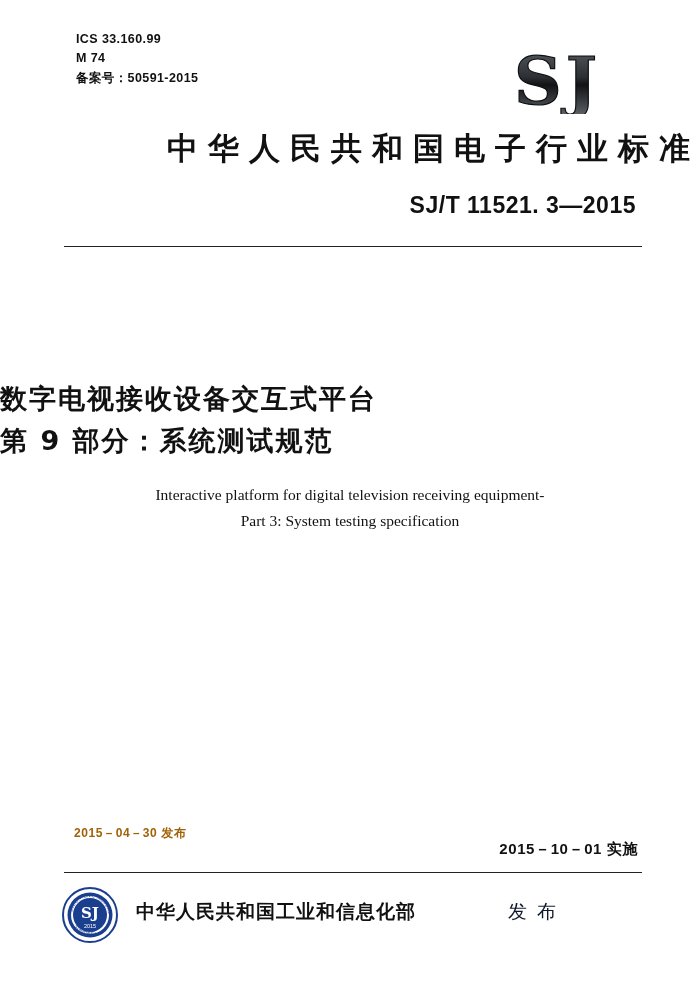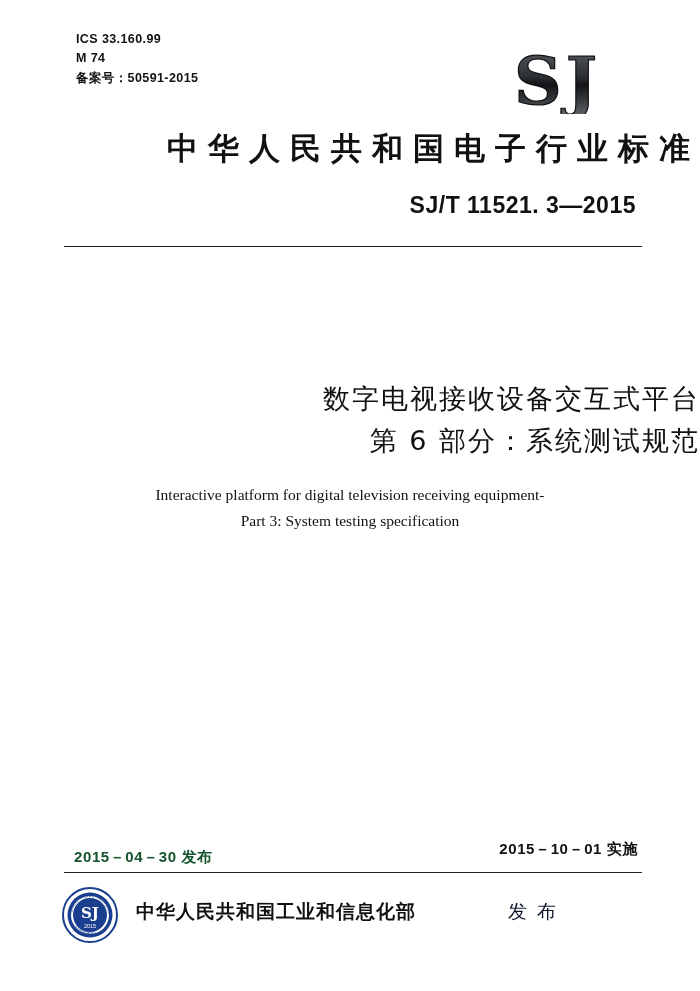--- a/index.html
+++ b/index.html
@@ -86,49 +86,48 @@
     right: 58px;
     bottom: 118px;
     border-top: 1.4px solid #222;
   }
 
   
   .title-cn {
     position: absolute;
     left: 0; right: 0;
     top: 378px;
-    text-align: right;
+    text-align: left;
     font-size: 27px;
-    font-weight: normal;
+    font-weight: bold;
     line-height: 1.55;
     letter-spacing: 2px;
     color: #111;
     font-family: "DejaVu Sans", "Liberation Sans", sans-serif;
-    padding-left: 20px;
   }
   .title-en {
     position: absolute;
     left: 0; right: 0;
     top: 482px;
     text-align: center;
     font-size: 15.5px;
     line-height: 1.65;
     color: #111;
     font-family: "Liberation Serif", serif;
   }
 
   
   .date-issue {
     position: absolute;
     left: 74px;
-    bottom: 124px;
-    font-size: 15px;
+    bottom: 149px;
+    font-size: 12px;
     font-weight: bold;
     letter-spacing: 0.6px;
-    color: #14532d;
+    color: #a16207;
   }
   .date-impl {
     position: absolute;
     right: 62px;
     bottom: 132px;
     font-size: 15px;
     font-weight: bold;
     letter-spacing: 0.6px;
     color: #111;
   }
@@ -195,21 +194,21 @@
 
   <div class="banner">中华人民共和国电子行业标准</div>
 
   <div class="std-no">SJ/T 11521. 3—2015</div>
 
   <div class="rule-top"></div>
   <div class="rule-bottom"></div>
 
   <div class="title-cn">
     <div>数字电视接收设备交互式平台</div>
-    <div>第 6 部分：系统测试规范</div>
+    <div>第 9 部分：系统测试规范</div>
   </div>
   <div class="title-en">
     <div>Interactive platform for digital television receiving equipment-</div>
     <div>Part 3: System testing specification</div>
   </div>
 
   <div class="date-issue">2015－04－30 发布</div>
   <div class="date-impl">2015－10－01 实施</div>
 
   <div class="publisher-row">

